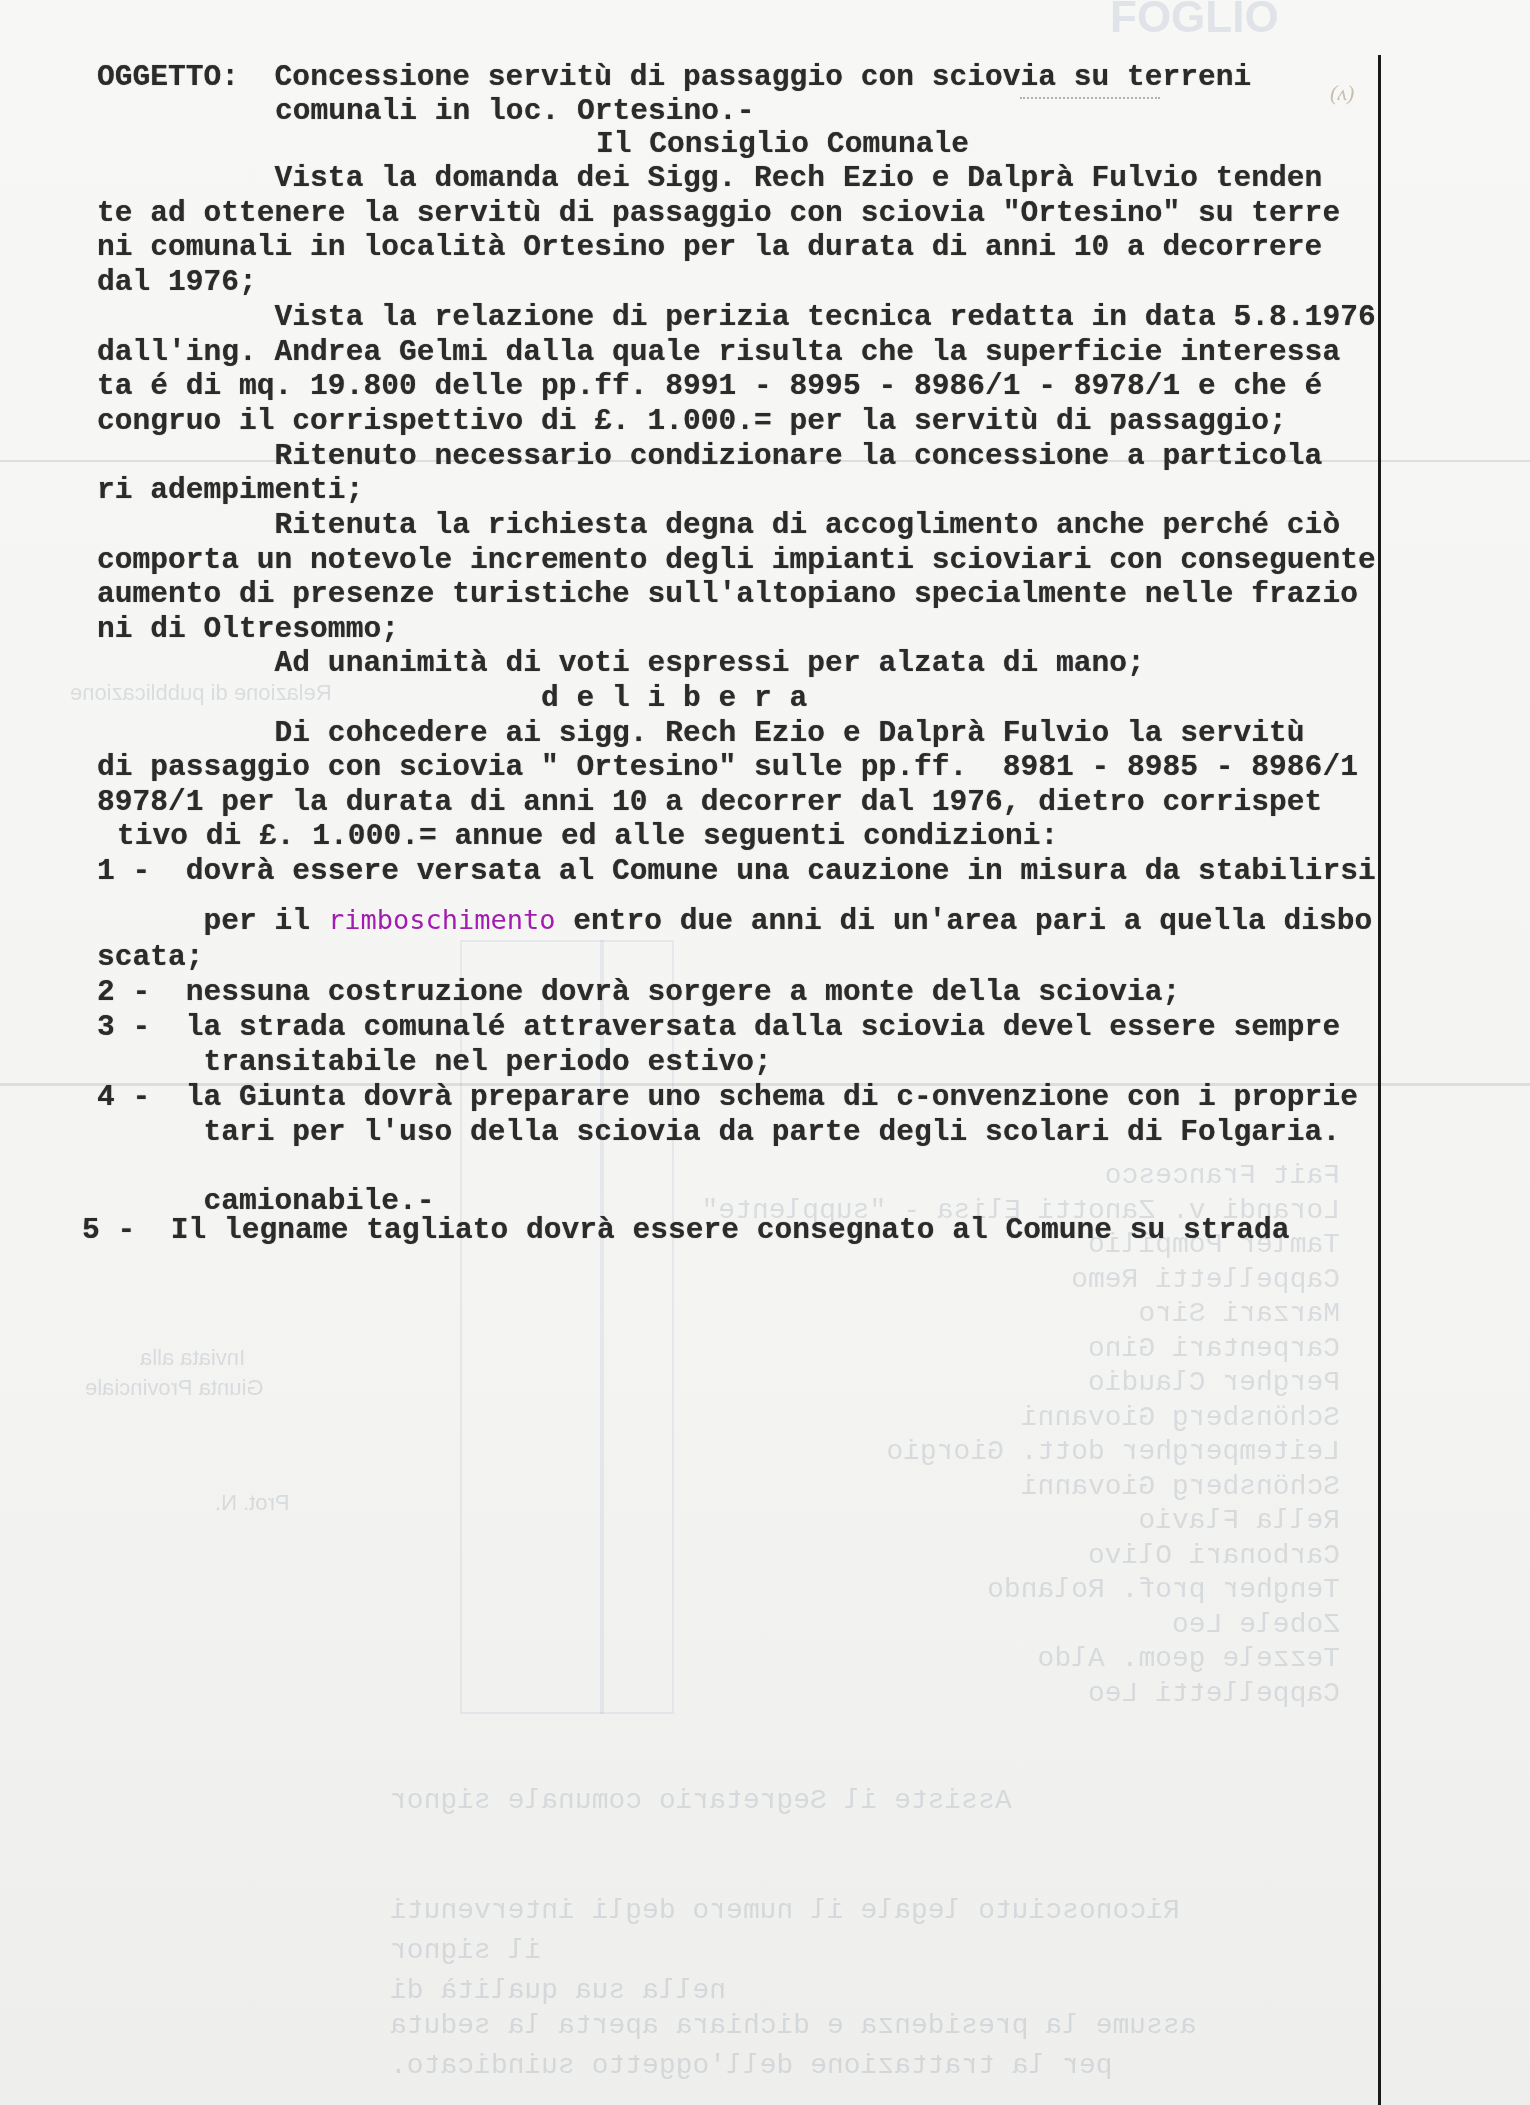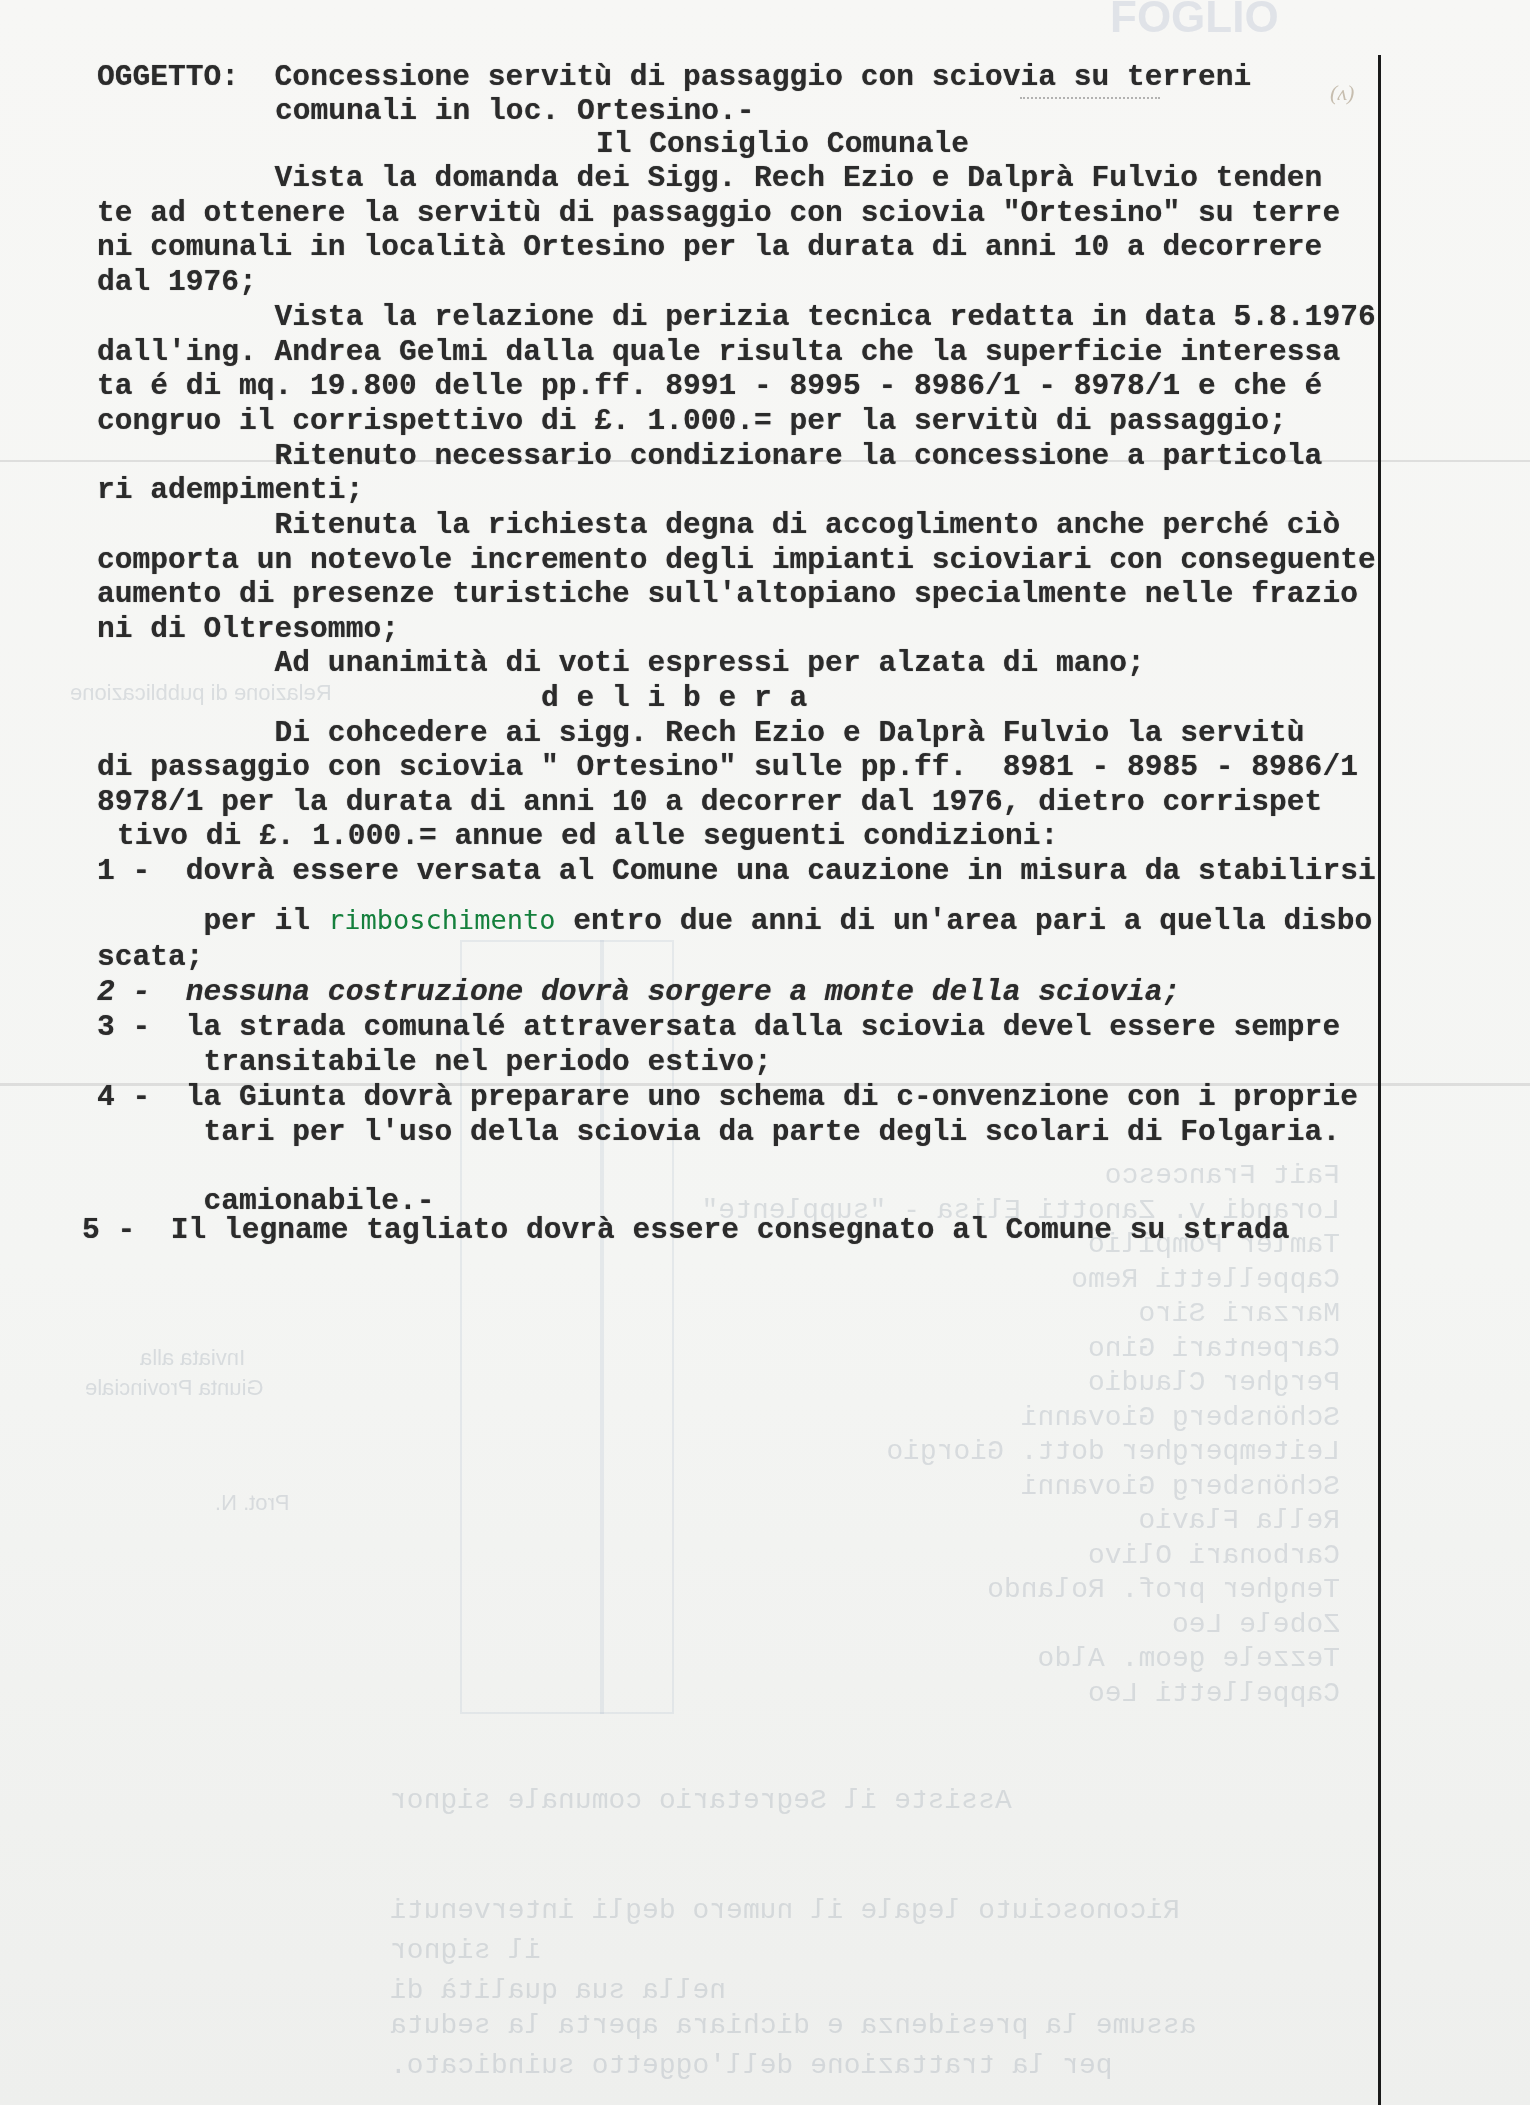--- a/index.html
+++ b/index.html
@@ -27,21 +27,21 @@
     font-weight: bold;
     color: #2b2b2b;
     letter-spacing: 0px;
     text-shadow: 0 0 1px rgba(40,40,40,0.6);
   }
   .line {
     position: absolute; white-space: pre; line-height: 34px;
   }
   .inserted {
     font-family: "DejaVu Sans Mono", monospace;
-    font-weight: normal; color: #15803d;
+    font-weight: normal; color: #a21caf;
     font-size: 27px;
     text-shadow: none;
     text-align: right;
   }
   .bleed {
     position: absolute; white-space: pre;
     color: rgba(120,130,150,0.22);
     font-family: "Liberation Mono", monospace;
     font-size: 28px;
     transform: scaleX(-1);
@@ -148,21 +148,21 @@
       <div class="line" style="left: 97px; top: 750px;">di passaggio con sciovia " Ortesino" sulle pp.ff.  8981 - 8985 - 8986/1</div>
       <div class="line" style="left: 97px; top: 785px;">8978/1 per la durata di anni 10 a decorrer dal 1976, dietro corrispet</div>
       <div class="line" style="left: 97px; top: 819px; margin-left: 20px;">tivo di £. 1.000.= annue ed alle seguenti condizioni:</div>
       <div class="line" style="left: 97px; top: 854px;">1 -  dovrà essere versata al Comune una cauzione in misura da stabilirsi</div>
     </div>
 
   <div class="line" style="left:97px; top:903px;"><span>      per il </span><span class="inserted">rimboschimento</span><span> entro due anni di un'area pari a quella disbo</span></div>
 
   <div id="after-lines">
       <div class="line" style="left: 97px; top: 940px;">scata;</div>
-      <div class="line" style="left: 97px; top: 975px; font-style: italic;">2 -  nessuna costruzione dovrà sorgere a monte della sciovia;</div>
+      <div class="line" style="left: 97px; top: 975px;">2 -  nessuna costruzione dovrà sorgere a monte della sciovia;</div>
       <div class="line" style="left: 97px; top: 1010px;">3 -  la strada comunalé attraversata dalla sciovia devel essere sempre</div>
       <div class="line" style="left: 97px; top: 1045px;">      transitabile nel periodo estivo;</div>
       <div class="line" style="left: 97px; top: 1080px;">4 -  la Giunta dovrà preparare uno schema di c-onvenzione con i proprie</div>
       <div class="line" style="left: 97px; top: 1115px;">      tari per l'uso della sciovia da parte degli scolari di Folgaria.</div>
       <div class="line" style="left: 82px; top: 1170px; margin-top: 43px;">5 -  Il legname tagliato dovrà essere consegnato al Comune su strada</div>
       <div class="line" style="left: 97px; top: 1184px;">      camionabile.-</div>
     </div>
 </div>
 
 </body></html>

